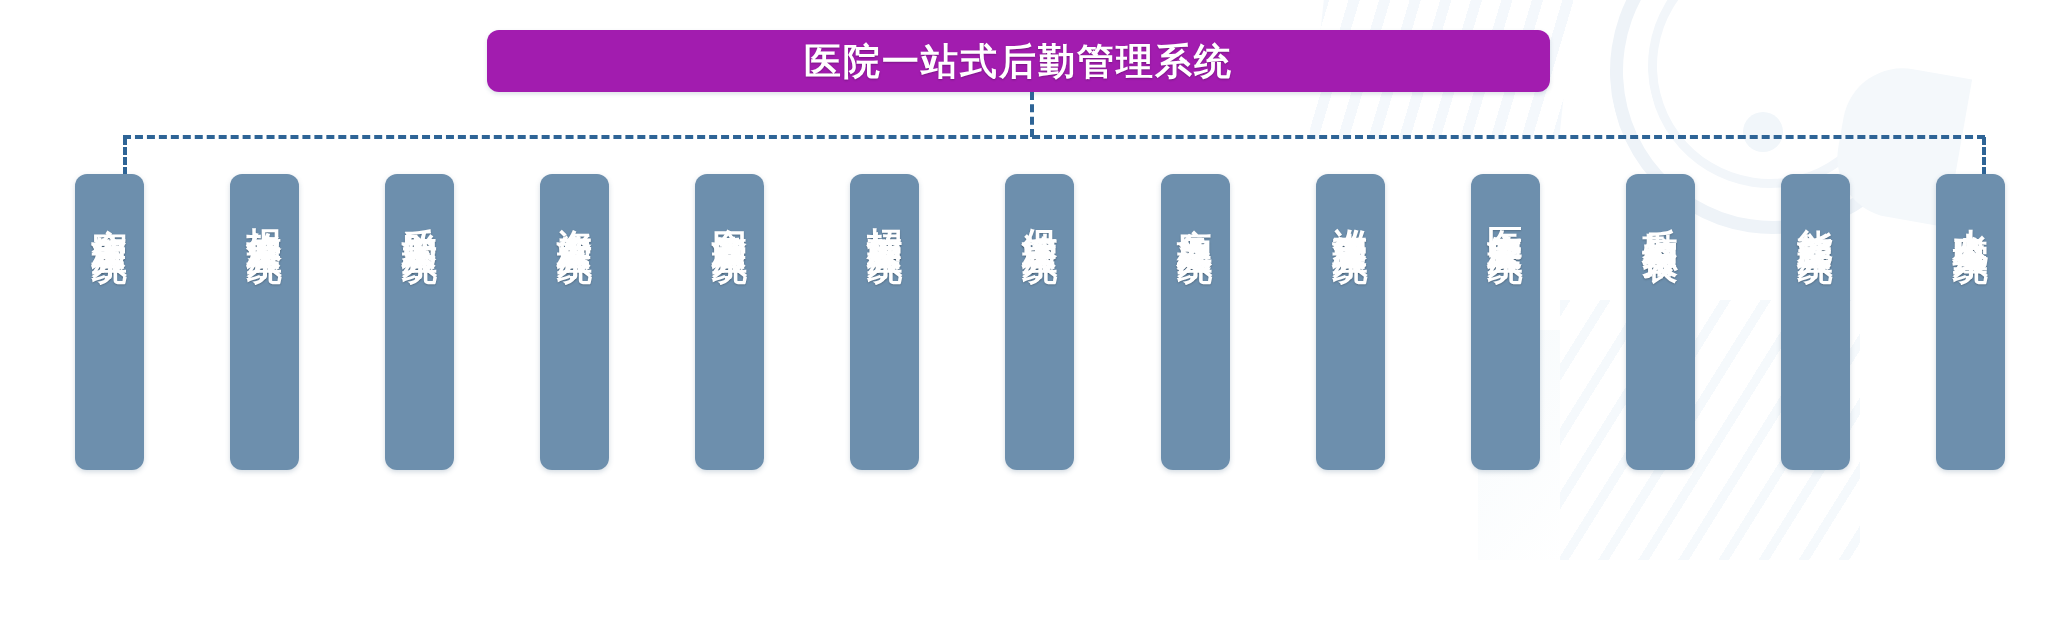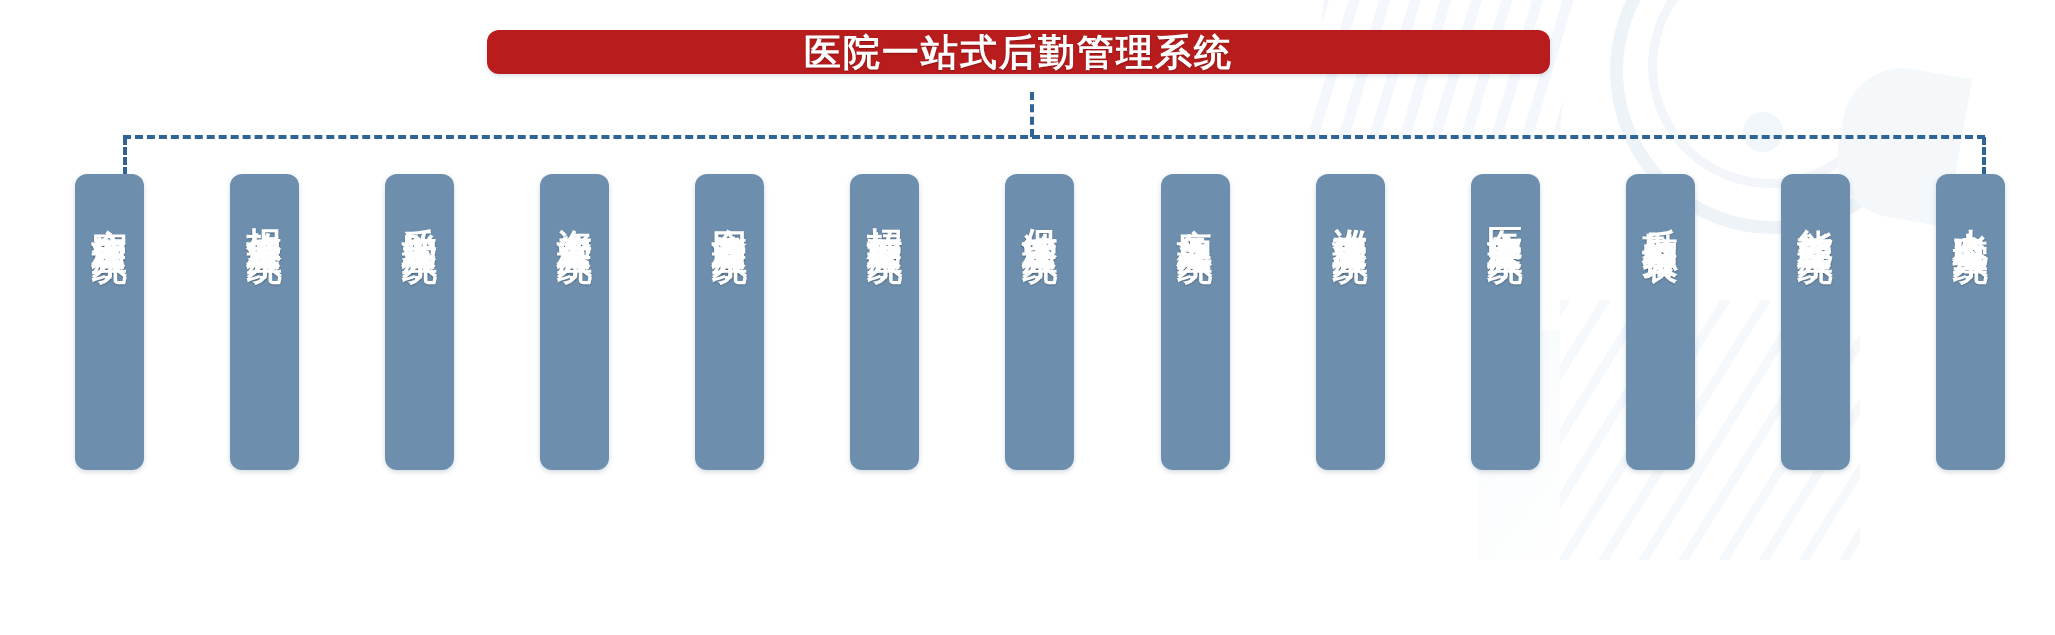--- a/index.html
+++ b/index.html
@@ -77,22 +77,22 @@
     width: 190px; height: 230px;
     background: linear-gradient(128deg, #f6fafc 0%, #ffffff 72%);
   }
 
   
   #root-node {
     position: absolute;
     left: 487px;
     top: 30px;
     width: 1063px;
-    height: 44px;
-    background: #b91c1c;
+    height: 62px;
+    background: #a21caf;
     border-radius: 12px;
     box-shadow: 0 2px 4px rgba(60,90,120,0.18);
     display: flex;
     align-items: center;
     justify-content: center;
   }
   #root-title {
     color: #ffffff;
     font-size: 37px;
     font-weight: bold;

